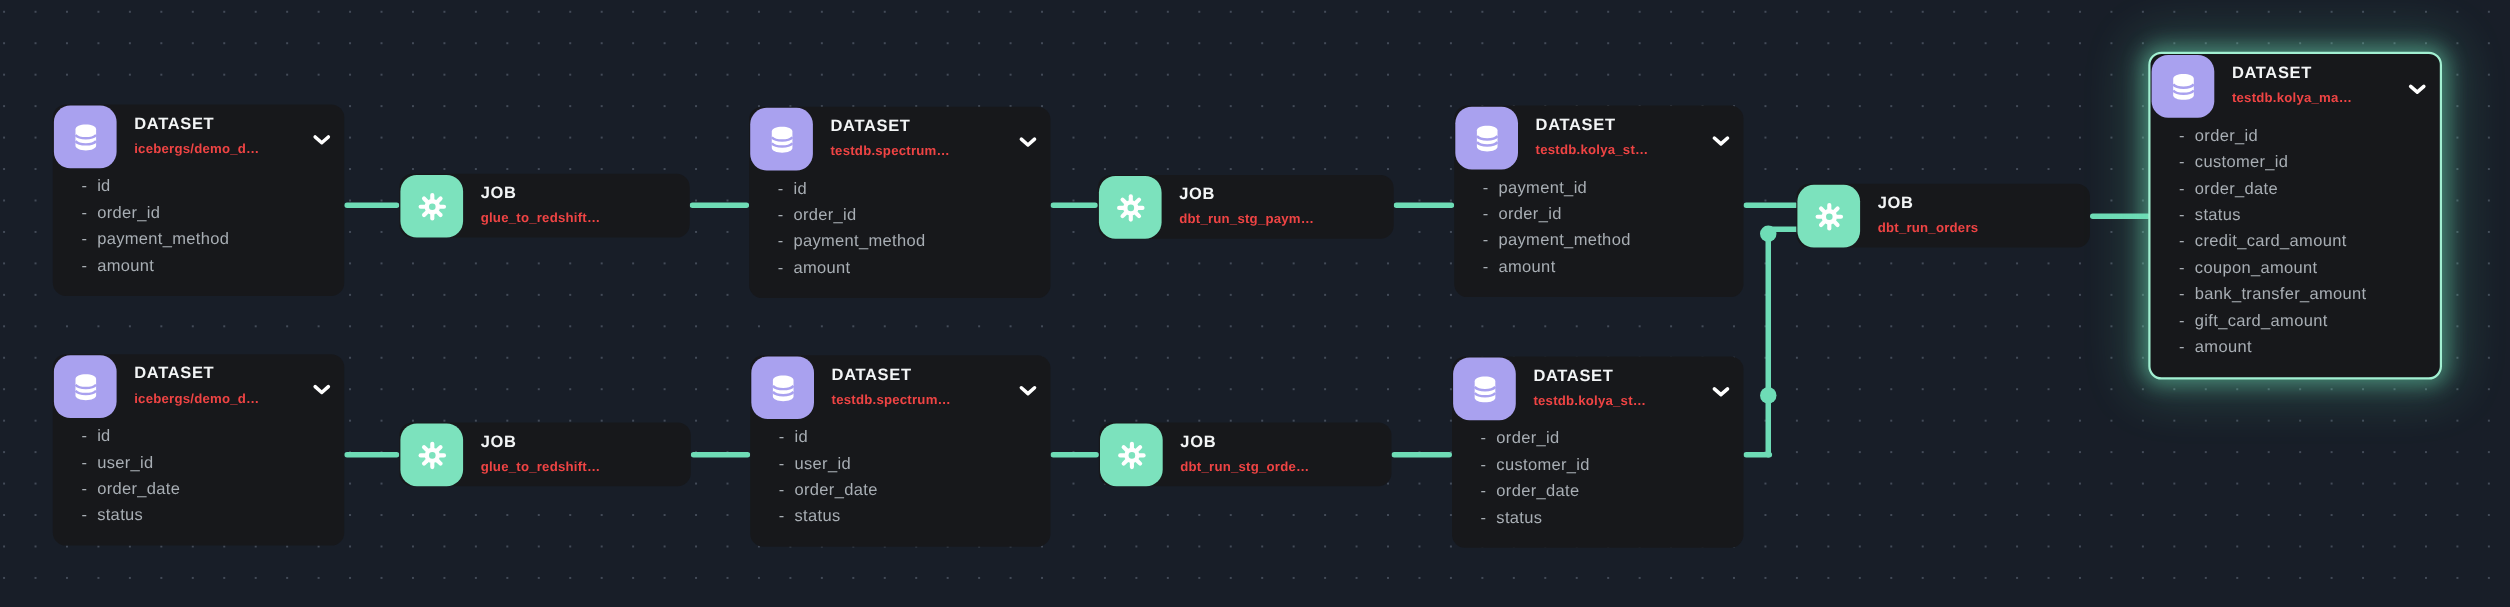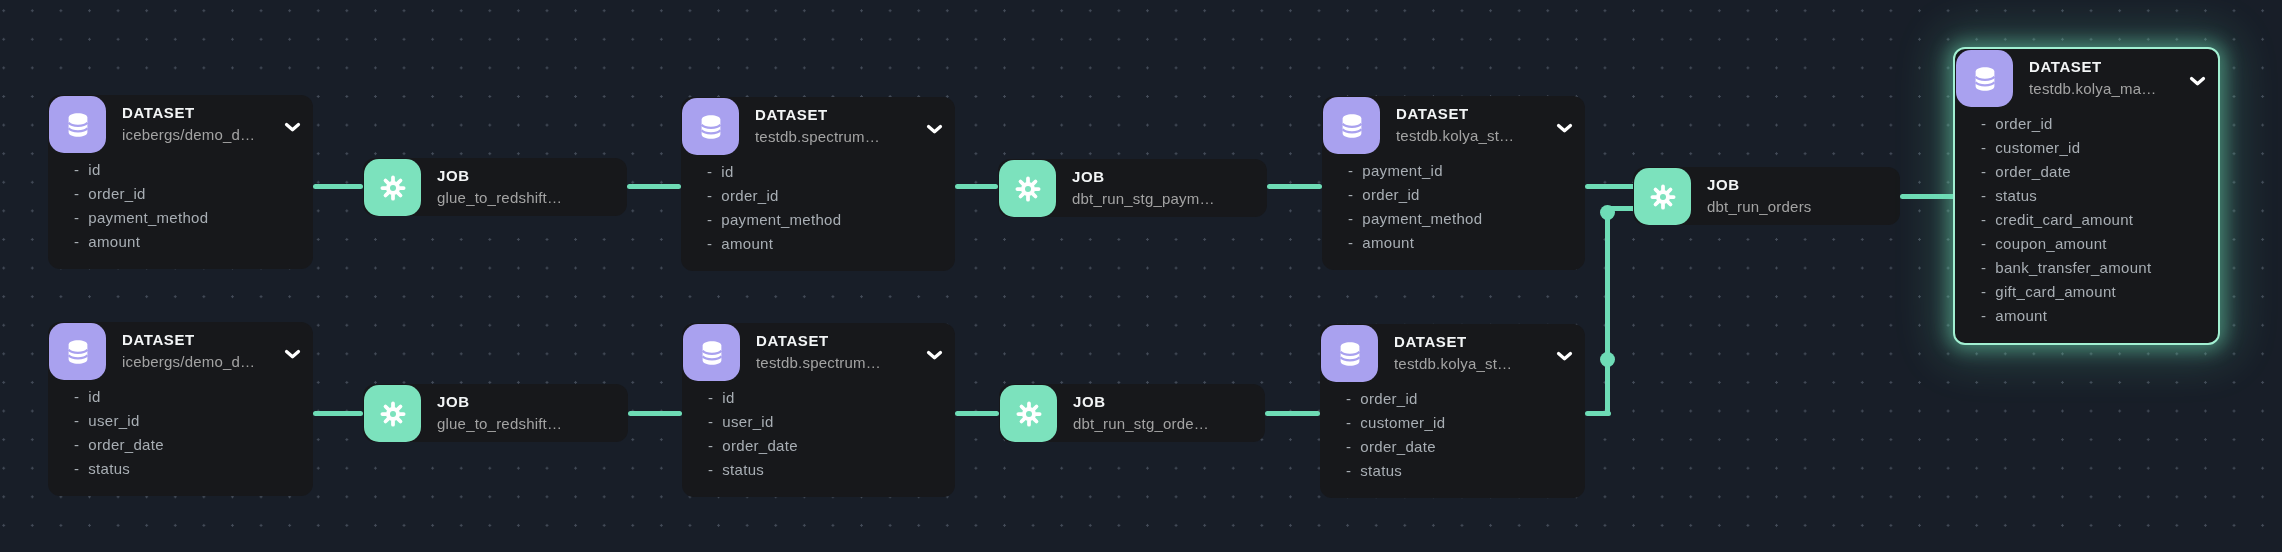--- a/index.html
+++ b/index.html
@@ -39,22 +39,22 @@
     margin-left: 74px;
     padding: 9px 38px 0 0;
     display: flex; flex-direction: column; gap: 4px;
   }
   .job .head { padding-top: 0; height: 100%; justify-content: center; }
   .kind {
     font-size: 15px; font-weight: 700; letter-spacing: .6px;
     color: #f3f5f6; line-height: 17px; white-space: nowrap;
   }
   .nname {
-    font-size: 15px; font-weight: 400; letter-spacing: .2px;
-    color: #a3a3a3; line-height: 20px; white-space: nowrap;
+    font-size: 12px; font-weight: 700; letter-spacing: .2px;
+    color: #ef4444; line-height: 20px; white-space: nowrap;
   }
   .chev { position: absolute; top: 27px; right: 12px; line-height: 0; }
 
   .fields {
     list-style: none;
     margin: 13px 0 0 0;
     padding: 0 14px 15px 26px;
   }
   .fields li {
     display: flex; gap: 9px;

